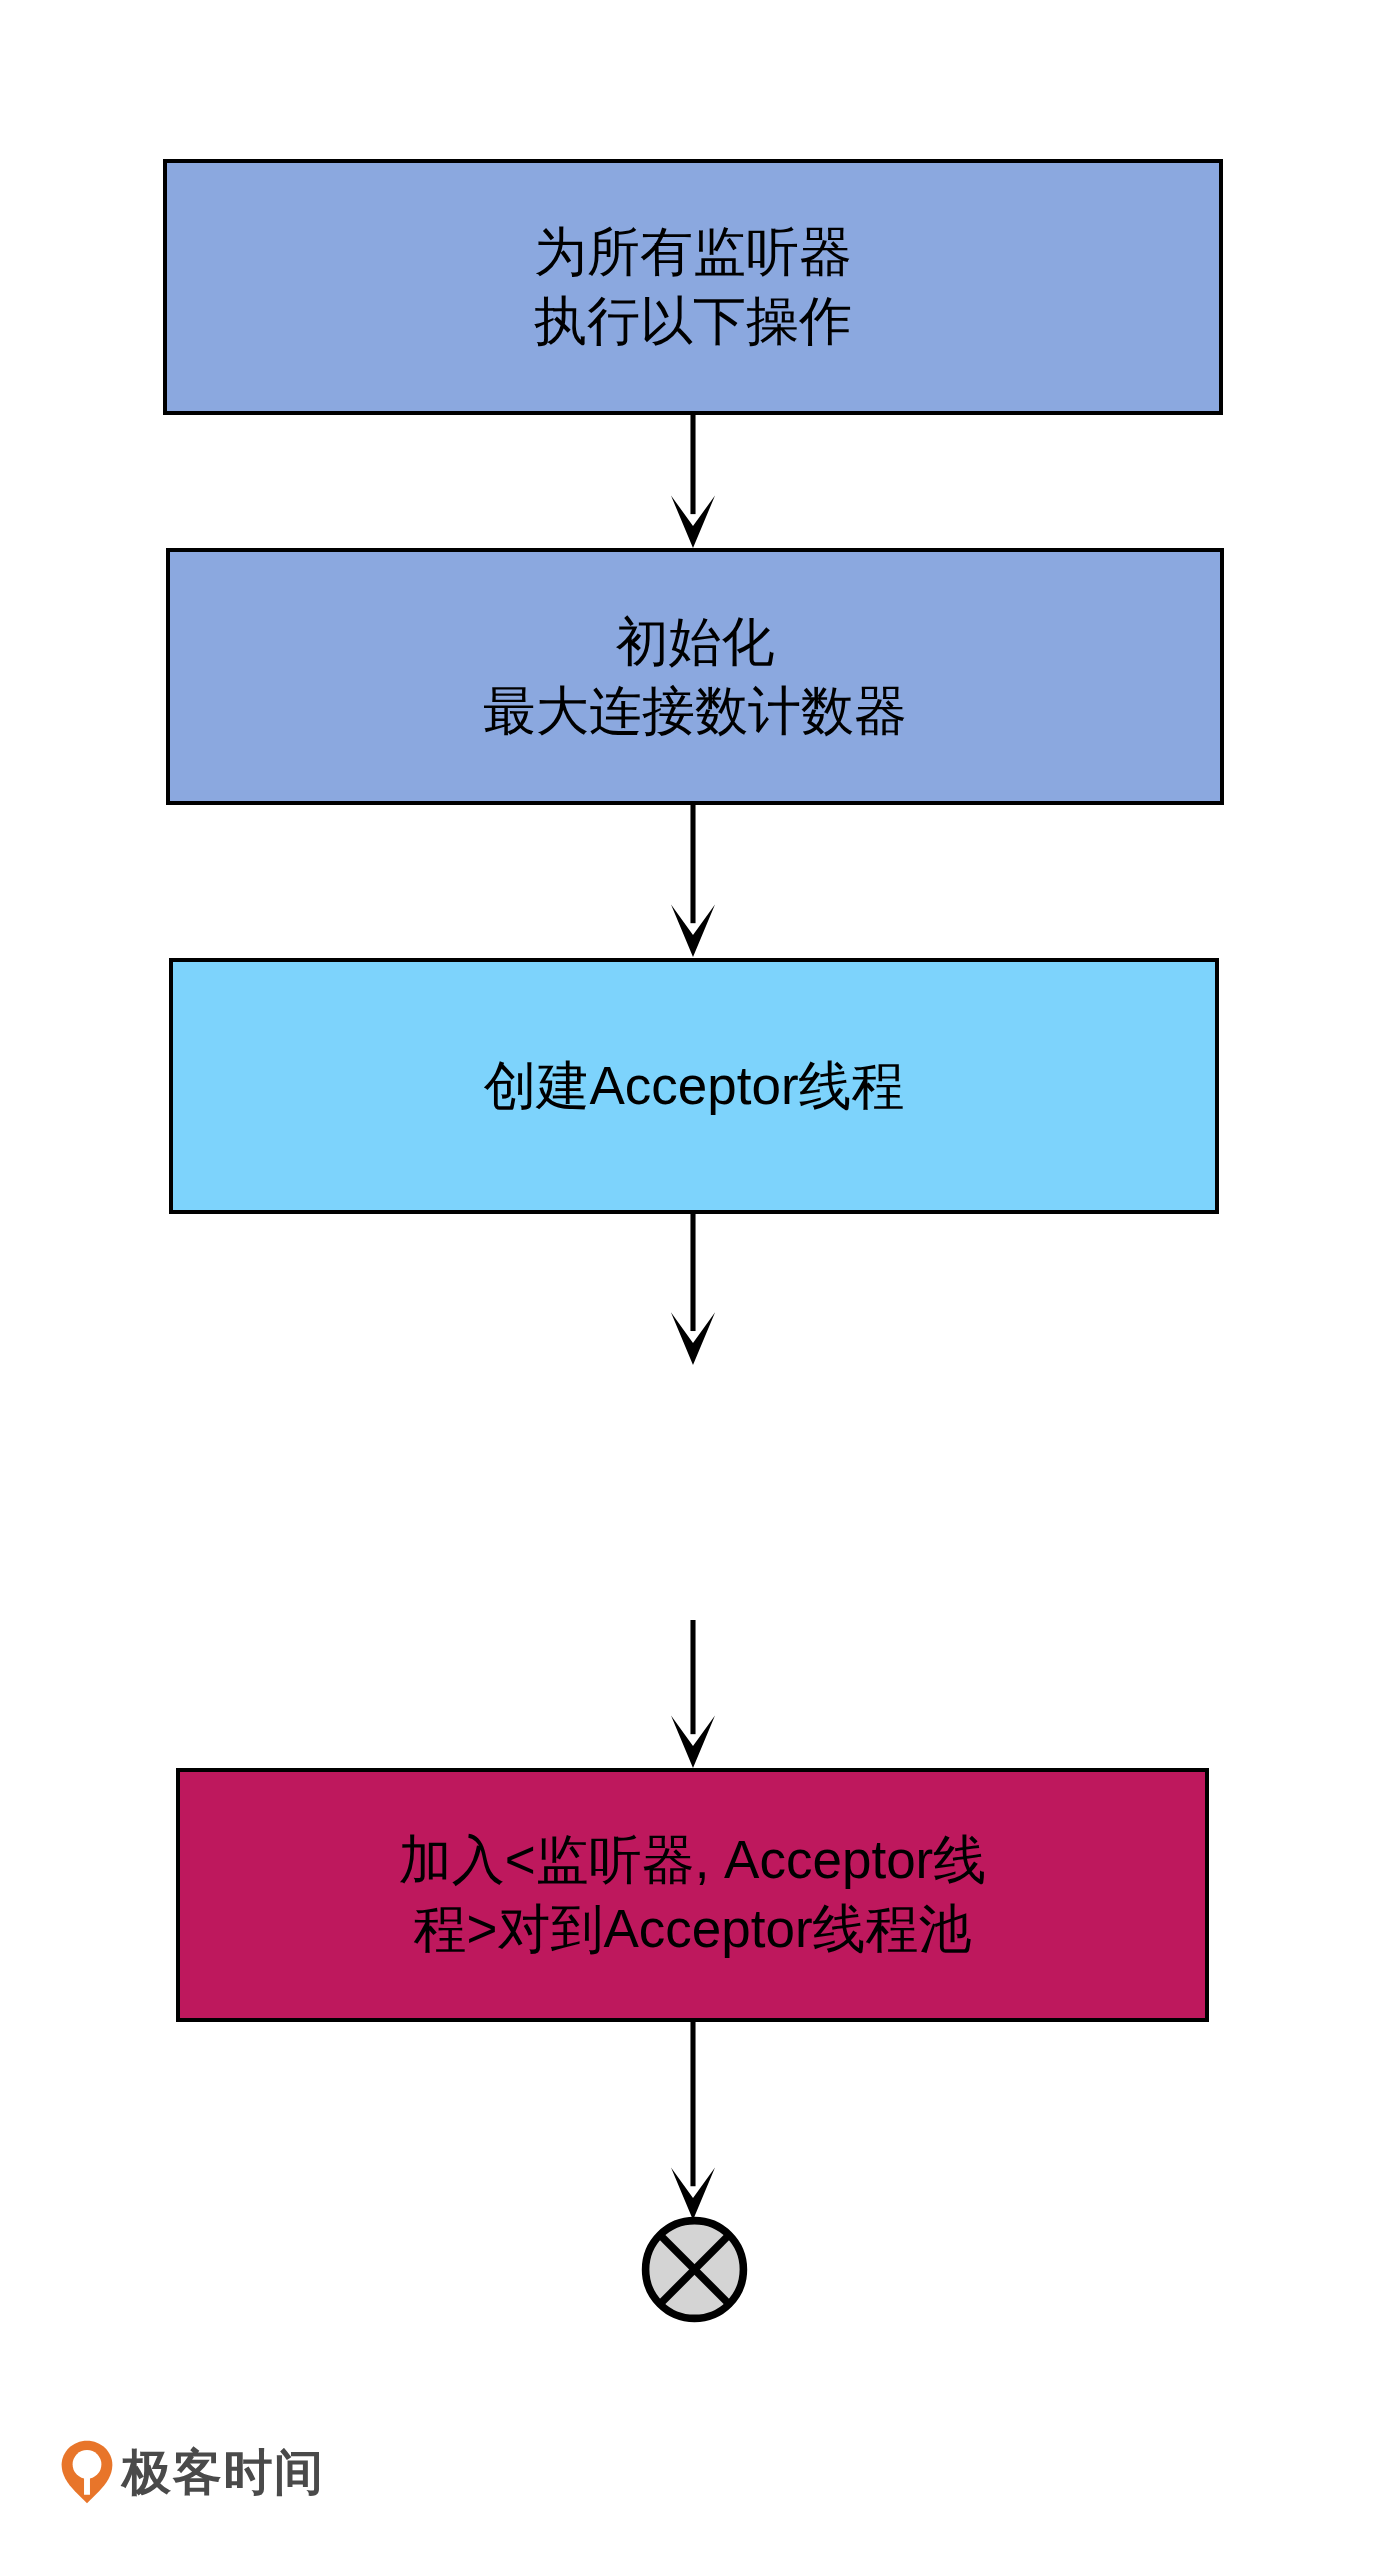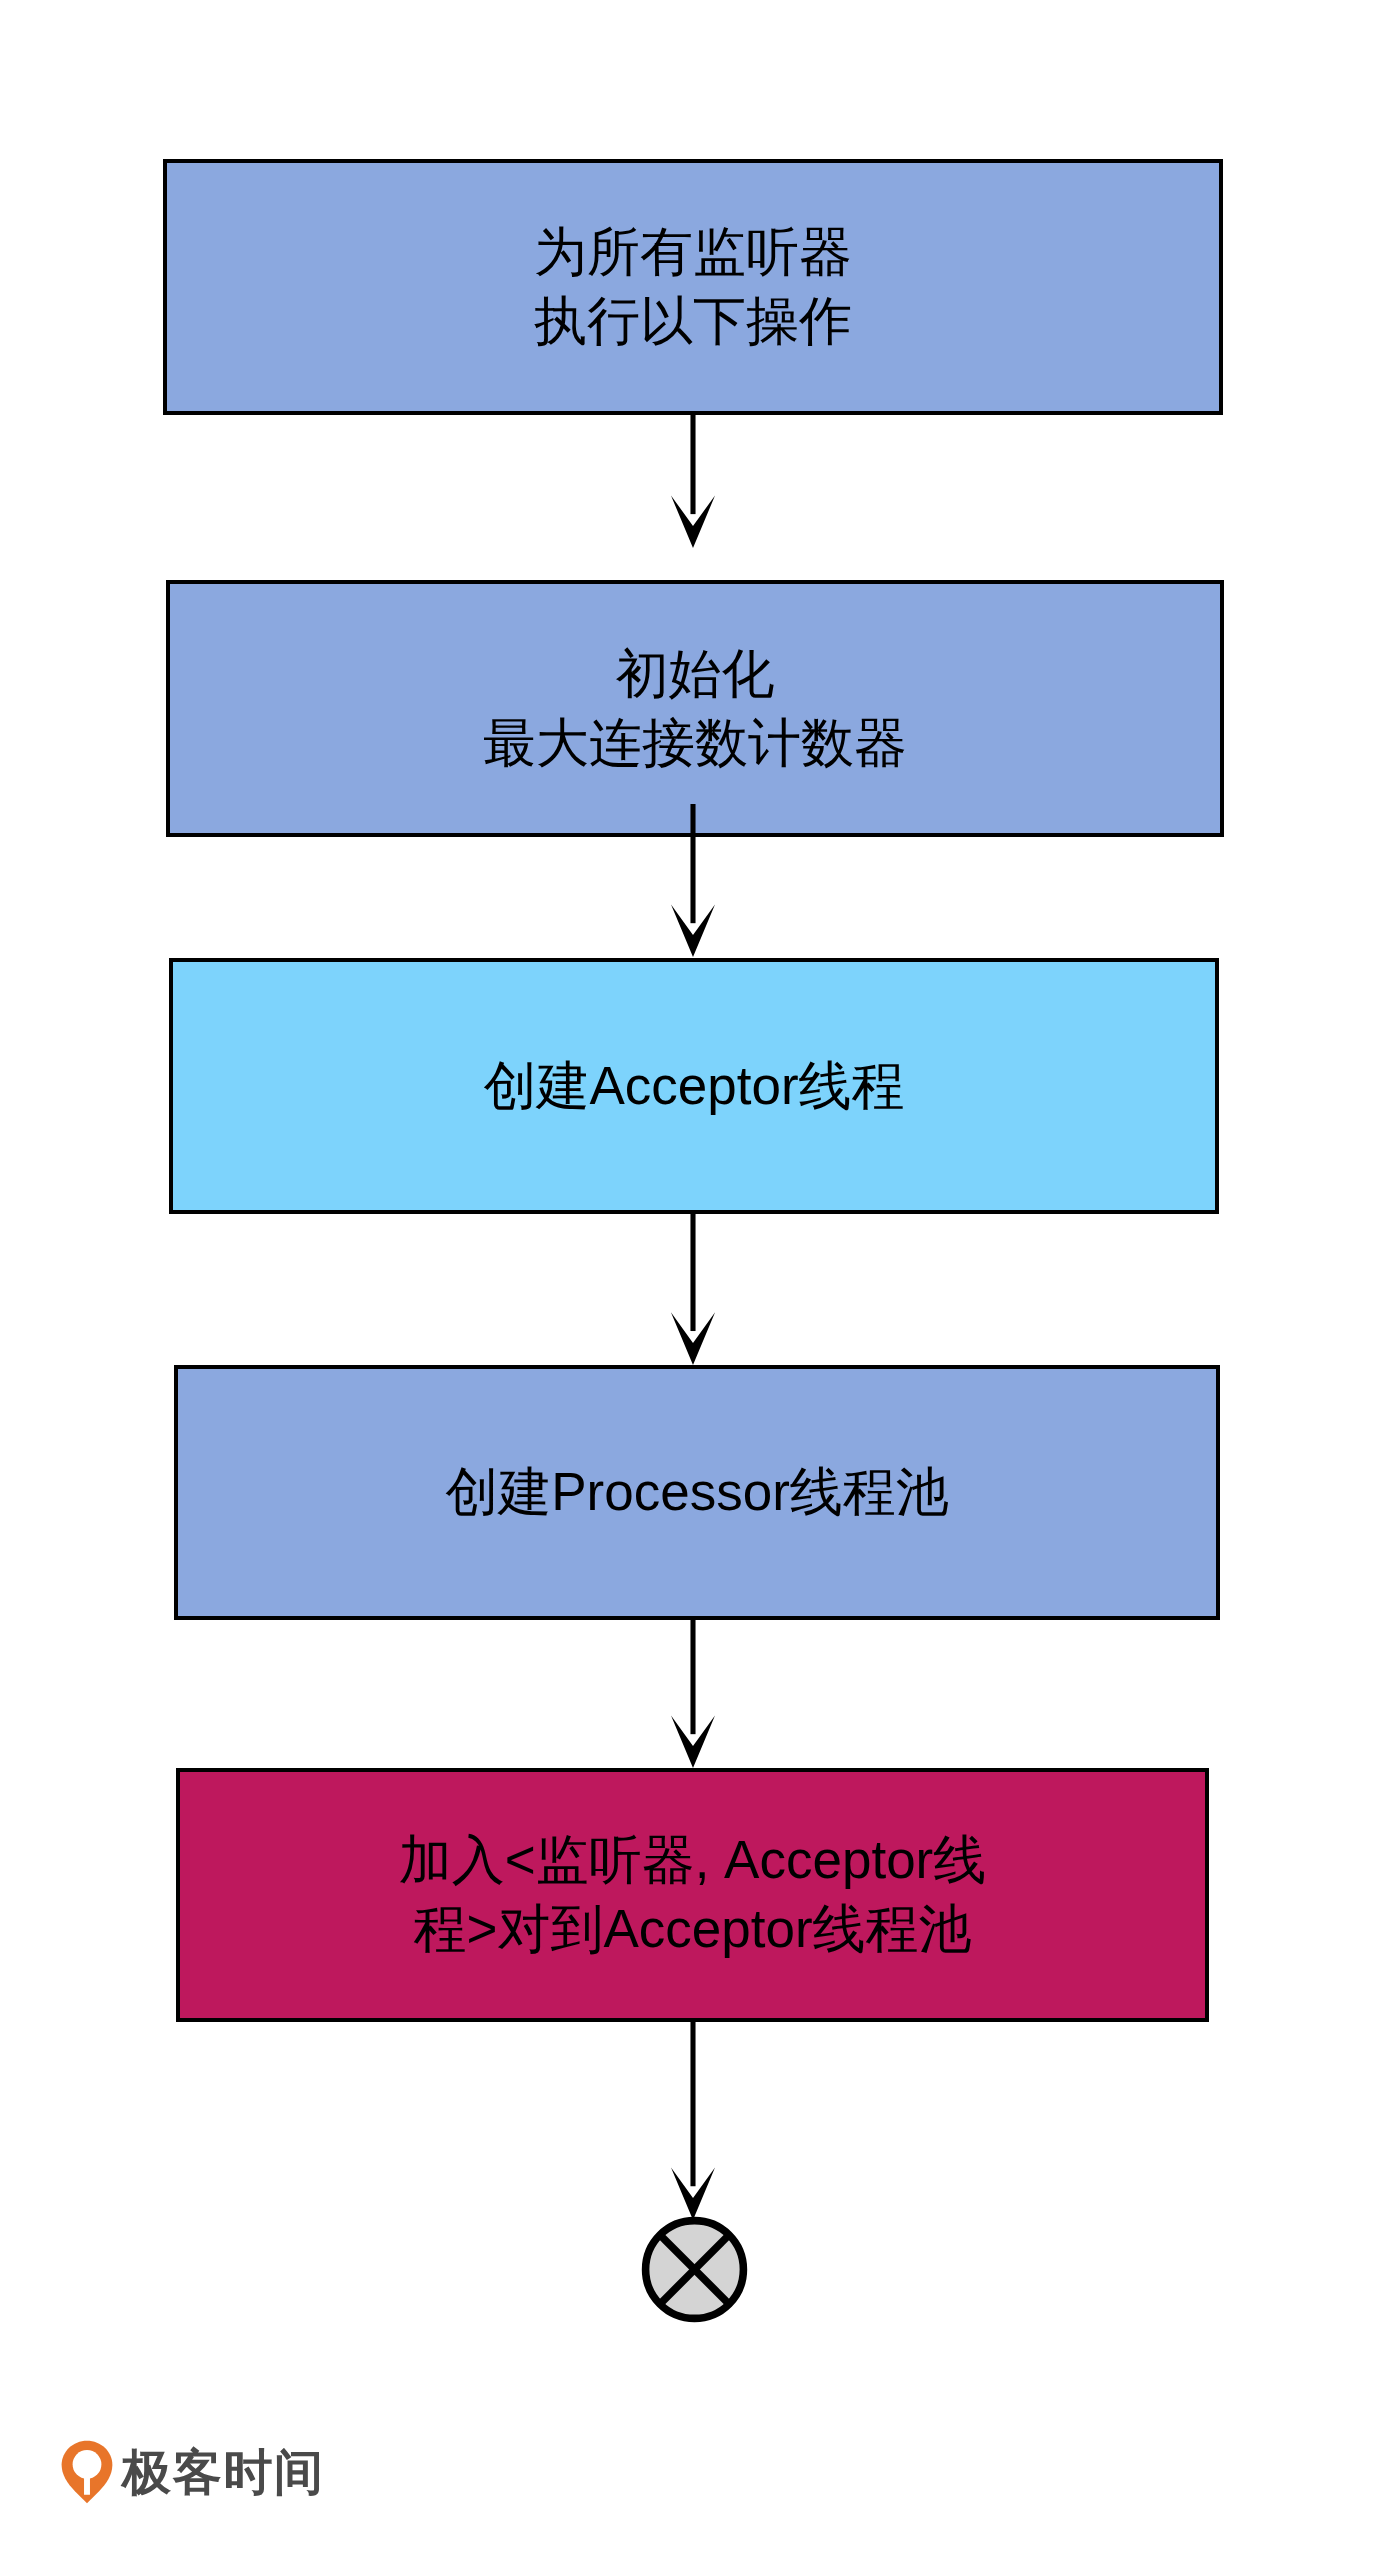--- a/index.html
+++ b/index.html
@@ -70,32 +70,29 @@
 </head>
 <body>
 
 <div id="canvas">
 
   <div class="flow-box" id="box-1" style="left: 163px; top: 159px; width: 1060px; height: 256px; background: rgb(139, 168, 223); border-color: rgb(0, 0, 0);">
     <div class="box-text">为所有监听器
 执行以下操作</div>
   </div>
 
-  <div class="flow-box" id="box-2" style="left: 166px; top: 580px; width: 1058px; height: 257px; background: rgb(139, 168, 223); border-color: rgb(0, 0, 0);">
+  <div class="flow-box" id="box-2" style="left: 166px; top: 548px; width: 1058px; height: 257px; background: rgb(139, 168, 223); border-color: rgb(0, 0, 0);">
     <div class="box-text">初始化
 最大连接数计数器</div>
   </div>
 
   <div class="flow-box" id="box-3" style="left: 169px; top: 958px; width: 1050px; height: 256px; background: #7dd3fc; border-color: rgb(0, 0, 0);">
     <div class="box-text">创建Acceptor线程</div>
   </div>
 
-  <div class="flow-box" id="box-4" style="left: 174px; top: 1365px; width: 1046px; height: 255px; background: rgb(139, 168, 223); border-color: rgb(0, 0, 0);">
-    <div class="box-text">创建Processor线程池</div>
-  </div>
 
   <div class="flow-box" id="box-5" style="left: 176px; top: 1768px; width: 1033px; height: 254px; background: #be185d; border-color: rgb(0, 0, 0);">
     <div class="box-text">加入&lt;监听器, Acceptor线
 程&gt;对到Acceptor线程池</div>
   </div>
 
   <div class="connector" id="conn-1" style="left: 659px; top: 415px; width: 68px; height: 133px;">
       <svg width="68" height="133" viewBox="0 0 80 157">
         <line x1="40" y1="0" x2="40" y2="117" stroke="#000000" stroke-width="6"></line>
         <path d="M 40 157 L 14 95 L 40 130.96 L 66 95 Z" fill="#000000"></path>

